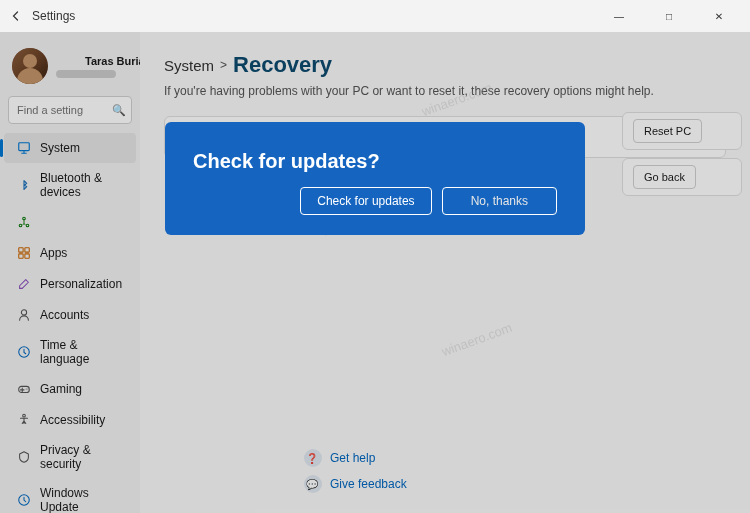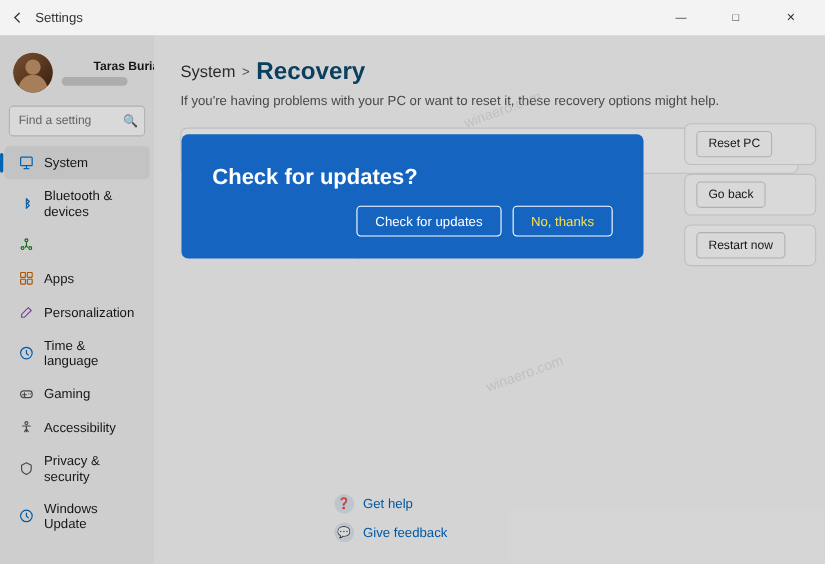--- a/index.html
+++ b/index.html
@@ -358,23 +358,23 @@
       padding: 6px 16px;
       font-size: 12px;
       color: #fff;
       cursor: pointer;
     }
 
     .modal-btn-secondary {
       background: #1565c0;
       border: 1.5px solid #fff;
       border-radius: 4px;
-      padding: 6px 16px;
-      font-size: 12px;
-      color: #fde047;
+      padding: 6px 28px;
+      font-size: 12px;
+      color: #e5e5e5;
       cursor: pointer;
     }
   </style>
 </head>
 <body>
 
 <div class="titlebar">
   <div class="titlebar-left">
     <div class="titlebar-back">
       <svg width="12" height="12" viewBox="0 0 12 12">
@@ -451,20 +451,29 @@
     <div class="nav-icon">
             <svg viewBox="0 0 16 16" fill="none">
               <path d="M10 3l3 3-7 7H3v-3L10 3z" stroke="#8c4fbd" stroke-width="1.2" stroke-linejoin="round"></path>
             </svg>
           </div>
     <span>Personalization</span>
   </div>
         <div class="nav-item">
     <div class="nav-icon">
             <svg viewBox="0 0 16 16" fill="none">
+              <circle cx="8" cy="5" r="3" stroke="#555" stroke-width="1.2"></circle>
+              <path d="M3 14c0-2.761 2.239-5 5-5s5 2.239 5 5" stroke="#555" stroke-width="1.2" stroke-linecap="round"></path>
+            </svg>
+          </div>
+    <span>Accounts</span>
+  </div>
+        <div class="nav-item">
+    <div class="nav-icon">
+            <svg viewBox="0 0 16 16" fill="none">
               <circle cx="8" cy="8" r="6" stroke="#0067c0" stroke-width="1.2"></circle>
               <path d="M8 5v3.5l2 1.5" stroke="#0067c0" stroke-width="1.2" stroke-linecap="round"></path>
             </svg>
           </div>
     <span>Time &amp; language</span>
   </div>
         <div class="nav-item">
     <div class="nav-icon">
             <svg viewBox="0 0 16 16" fill="none">
               <rect x="2" y="5" width="12" height="7" rx="3" stroke="#555" stroke-width="1.2"></rect>
@@ -518,23 +527,20 @@
     <div class="watermark" style="top:180px;left:180px;">winaero.com</div>
     <div class="watermark" style="top:300px;left:300px;">winaero.com</div>
 
     <div class="recovery-options" id="recovery-options">
         <div class="recovery-opt-item">
     <button class="recovery-btn">Reset PC</button>
   </div>
         <div class="recovery-opt-item">
     <button class="recovery-btn">Go back</button>
   </div>
-        <div class="recovery-opt-item">
-    <button class="recovery-btn">Restart now</button>
-  </div>
       </div>
 
     <div class="bottom-links" id="bottom-links">
         <div class="bottom-link">
     <div class="link-icon">❓</div>
     <span>Get help</span>
   </div>
         <div class="bottom-link">
     <div class="link-icon">💬</div>
     <span>Give feedback</span>

